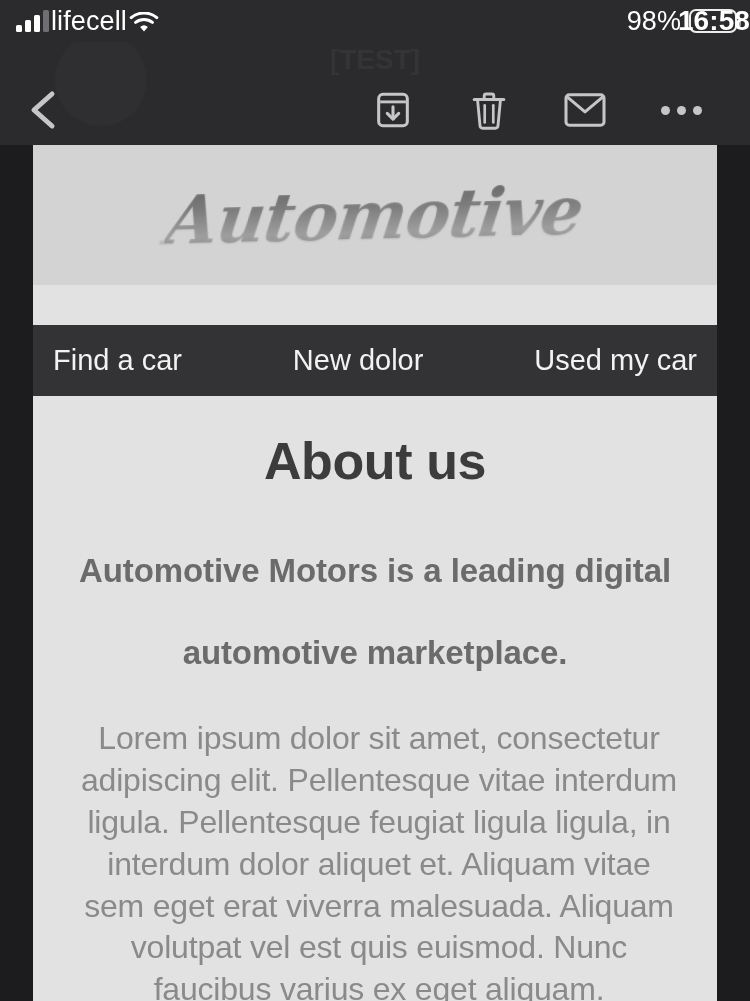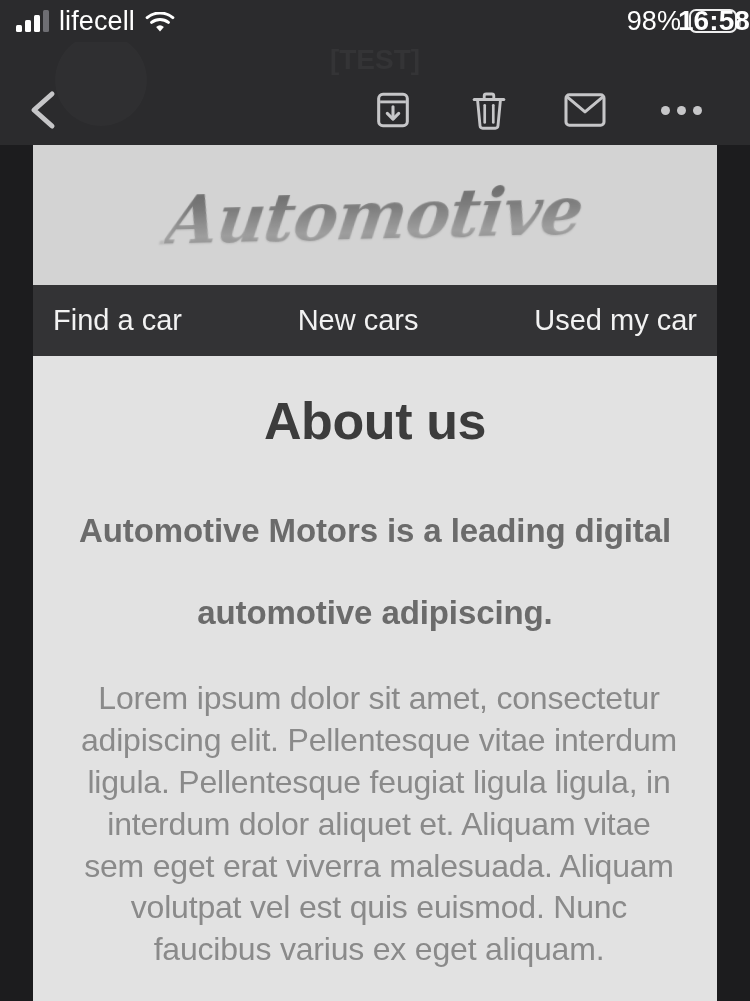--- a/index.html
+++ b/index.html
@@ -32,21 +32,21 @@
     color:#ffffff;
     font-size:27px;
     font-weight:600;
     letter-spacing:0.1px;
     background:#2b2b2d;
     z-index:30;
   }
   .status-left {
     display:flex;
     align-items:center;
-    gap:10px;
+    gap:2px;
     padding-left:16px;
     flex:0 0 auto;
   }
   .signal-bars {
     display:flex;
     align-items:flex-end;
     gap:3px;
     height:22px;
   }
   .signal-bars i {
@@ -216,20 +216,21 @@
     text-shadow:0 1px 2px rgba(0,0,0,0.12);
   }
 
   .site-nav {
     height:71px;
     background:#333335;
     display:flex;
     align-items:center;
     justify-content:space-between;
     padding:0 14px;
+    margin-top:40px;
   }
   .site-nav a {
     color:#f2f2f2;
     font-size:29px;
     text-decoration:none;
     white-space:nowrap;
     padding:0 6px;
     cursor:pointer;
   }
 
@@ -351,25 +352,25 @@
   </div>
 
   <div class="email-body">
 
     <div class="logo-banner">
       <span class="logo-text">Automotive</span>
     </div>
 
     <nav class="site-nav">
       <a>Find a car</a>
-      <a>New cars</a>
+      <a>New dolor</a>
       <a>Used my car</a>
     </nav>
 
     <div class="page-content">
       <h1 class="page-title">About us</h1>
-      <p class="lede">Automotive Motors is a leading digital automotive adipiscing.</p>
+      <p class="lede">Automotive Motors is a leading digital automotive marketplace.</p>
       <p class="body-copy">Lorem ipsum dolor sit amet, consectetur adipiscing elit. Pellentesque vitae interdum ligula. Pellentesque feugiat ligula ligula, in interdum dolor aliquet et. Aliquam vitae sem eget erat viverra malesuada. Aliquam volutpat vel est quis euismod. Nunc faucibus varius ex eget aliquam.</p>
     </div>
 
   </div>
 
 </div>
 
 </body></html>

